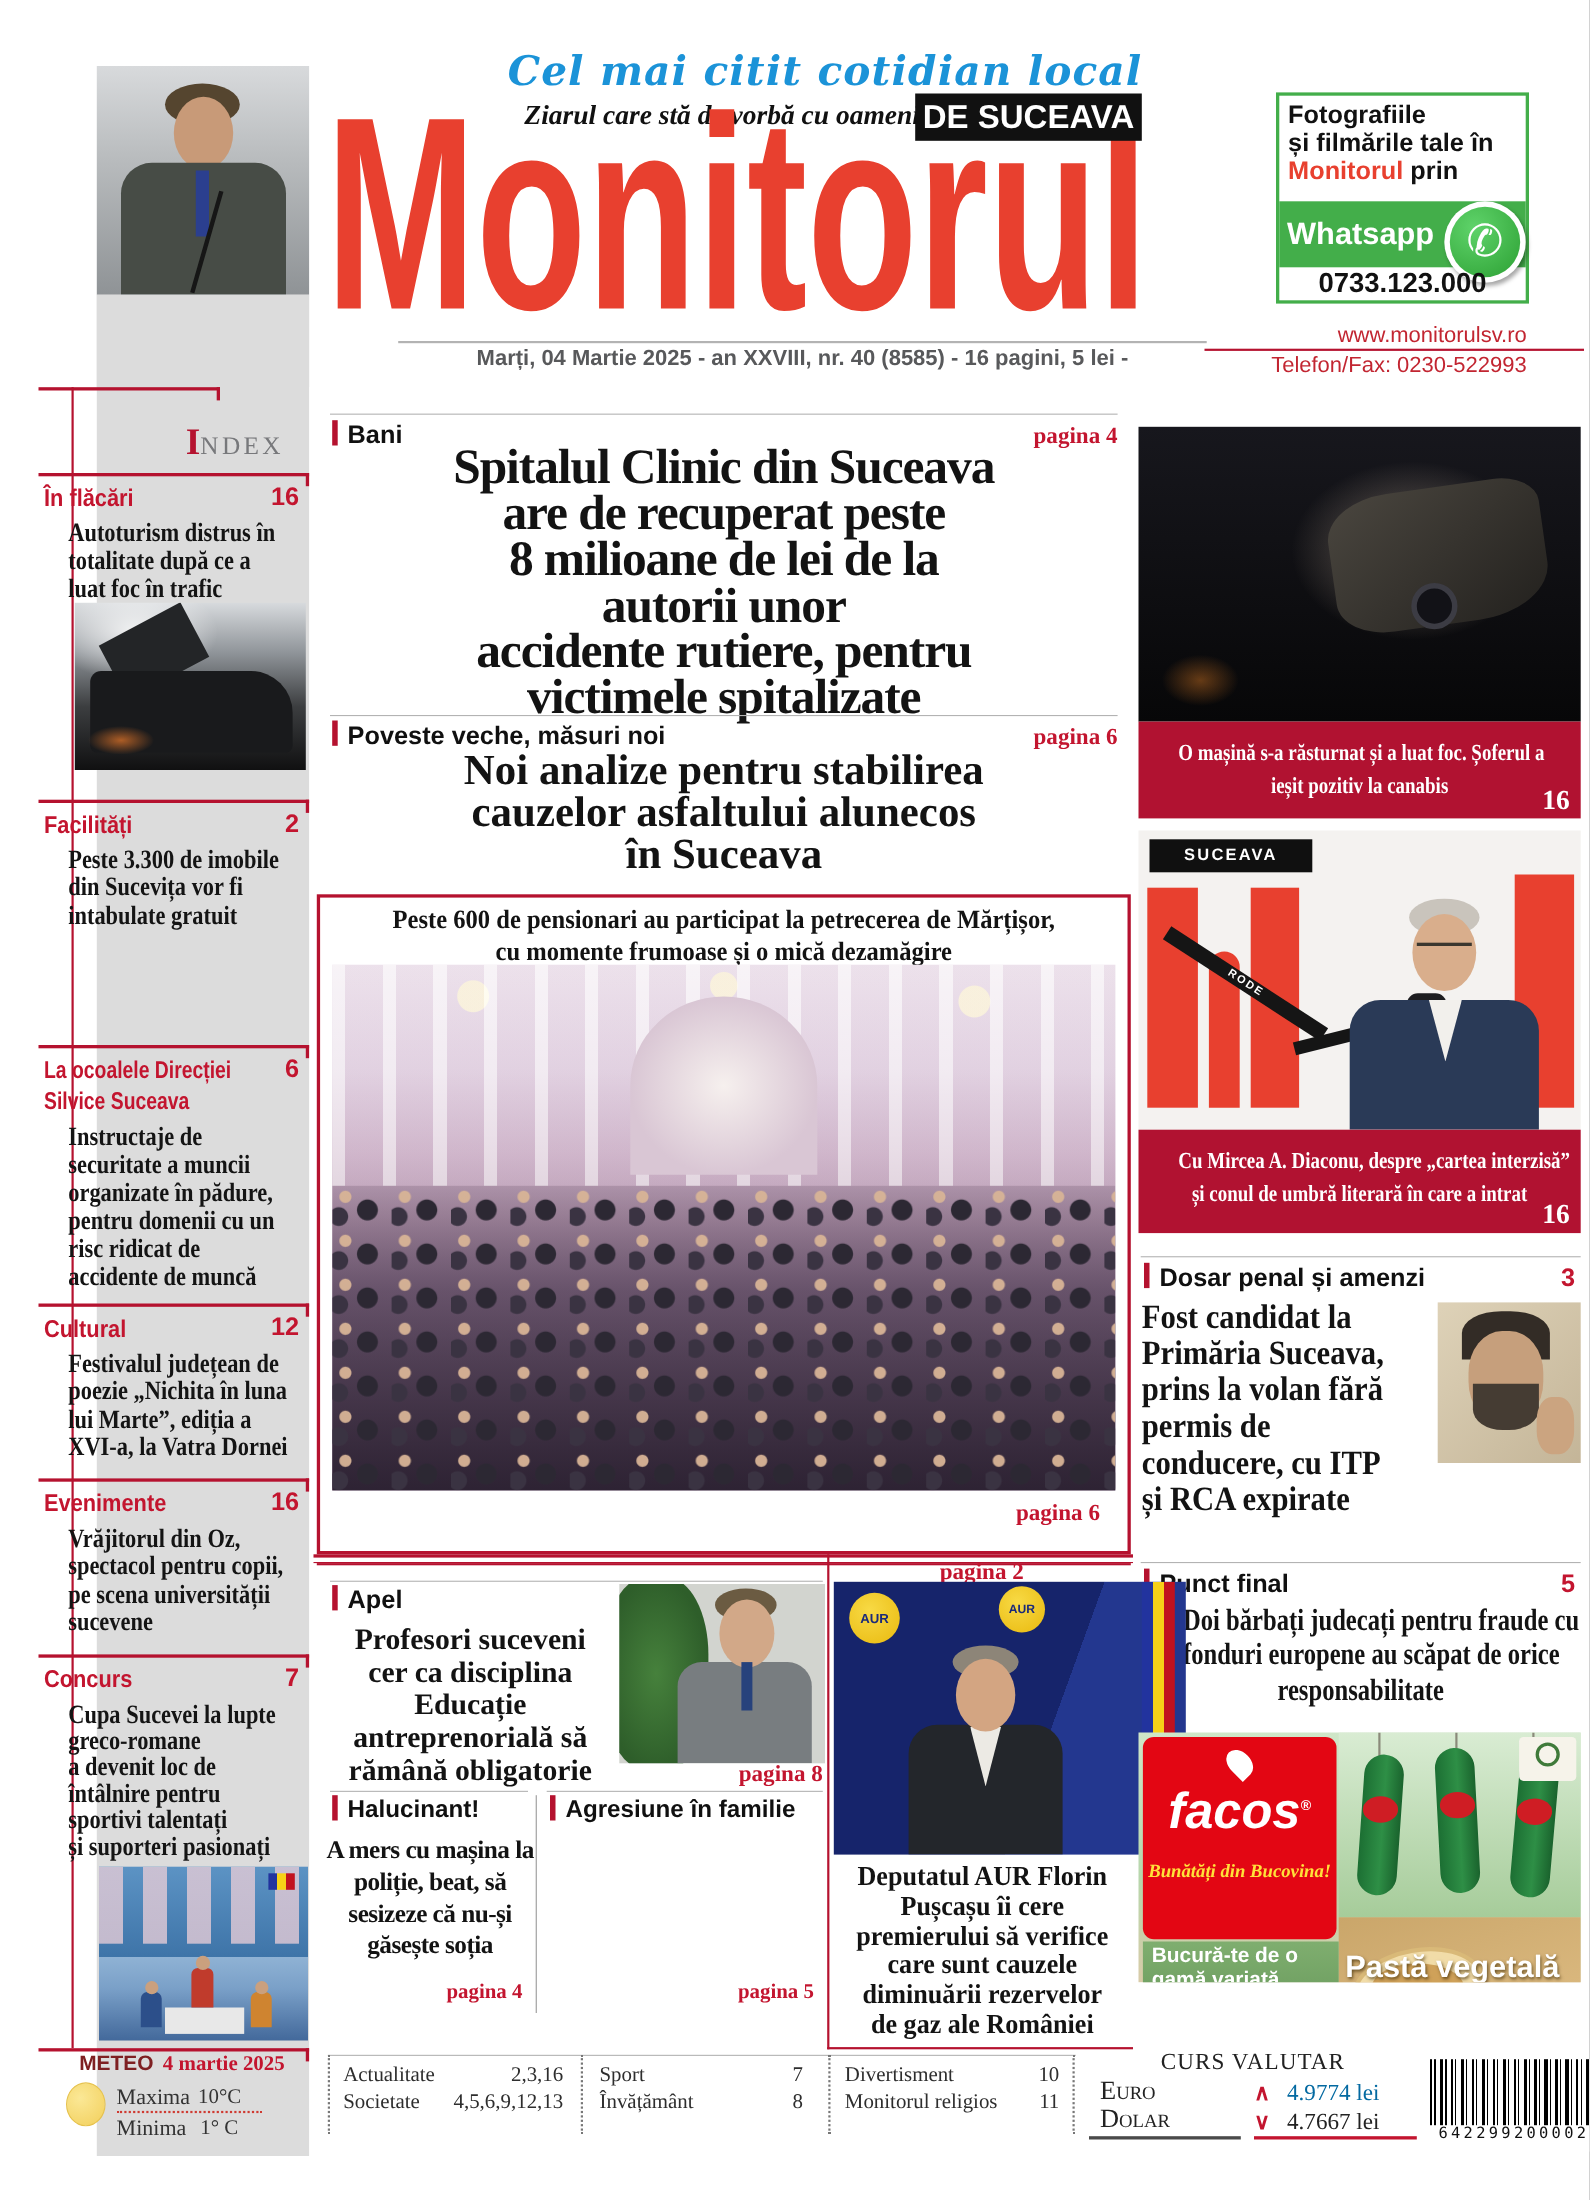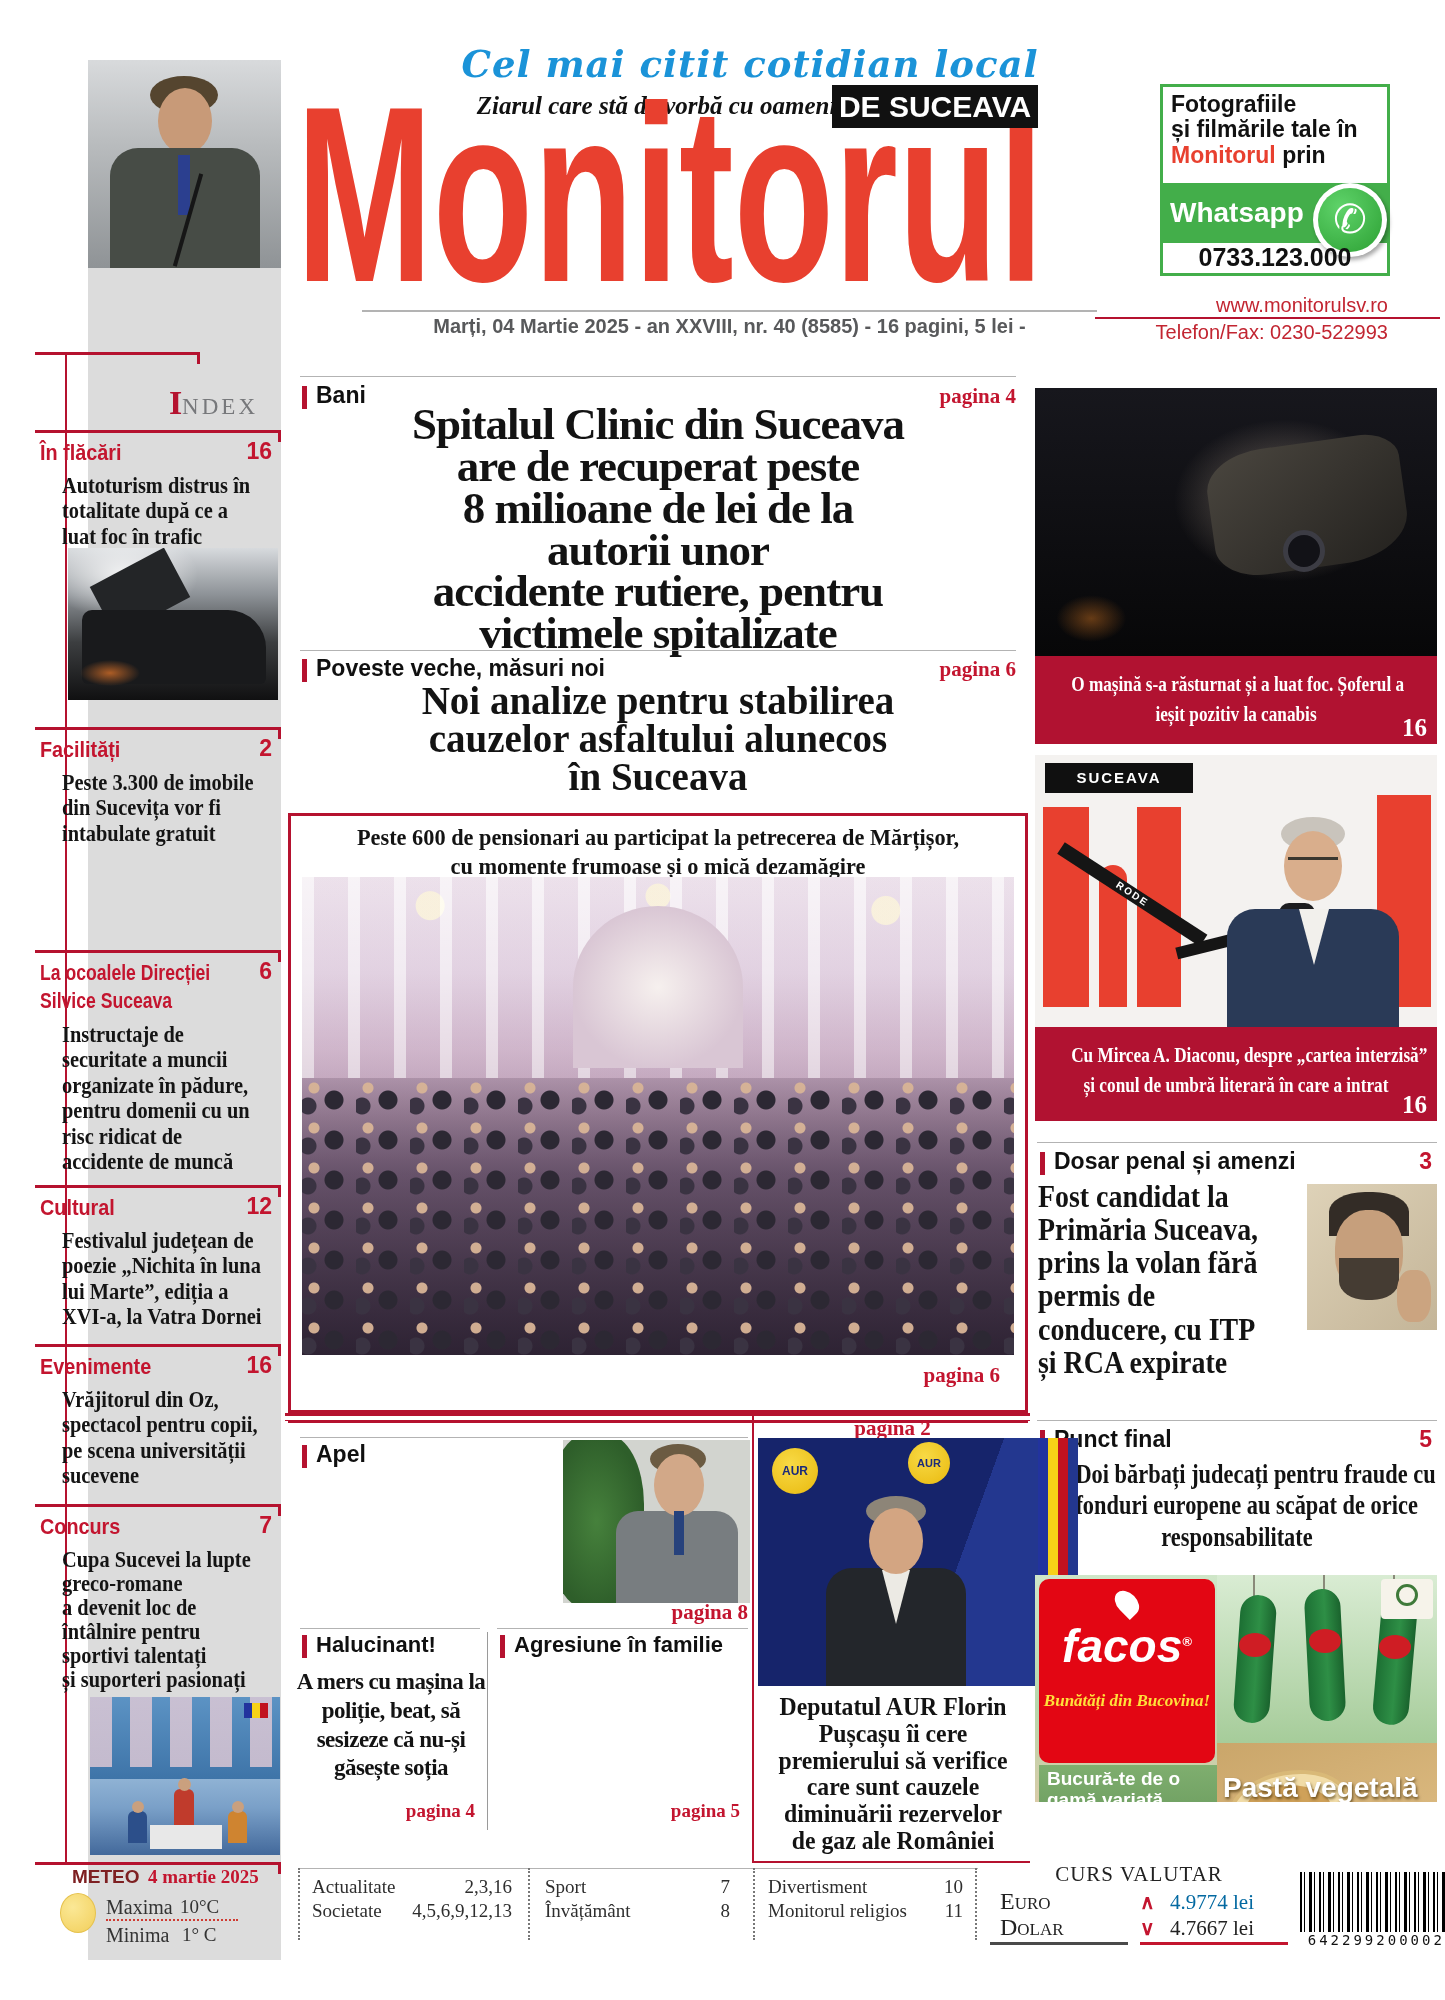--- a/index.html
+++ b/index.html
@@ -15,21 +15,21 @@
   .cx80{transform:scaleX(.8);transform-origin:0 0}
   .cx85{transform:scaleX(.85);transform-origin:0 0}
   .cx90{transform:scaleX(.9);transform-origin:0 0}
   .cxc80{transform:scaleX(.8);transform-origin:50% 0}
   .cxc82{transform:scaleX(.82);transform-origin:50% 0}
   .cxc93{transform:scaleX(.93);transform-origin:50% 0}
   .cxc95{transform:scaleX(.95);transform-origin:50% 0}
   .grule{position:absolute;height:2px;background:#b3b3b3}
   .redrule{position:absolute;background:#b5122f}
   .idx-rule{position:absolute;height:12px;border-top:3px solid #b5122f;border-right:3px solid #b5122f}
-  .kicker{position:absolute;font-family:"Liberation Sans",sans-serif;font-weight:bold;font-size:23px;color:#101010;display:flex;align-items:flex-end}
+  .kicker{position:absolute;font-family:"Liberation Sans",sans-serif;font-weight:bold;font-size:23px;color:#101010;display:flex;align-items:flex-start}
   .kbar{display:inline-block;width:5px;height:23px;background:#b5122f;margin-right:9px}
   .pageref{position:absolute;color:#c3152f;font-weight:bold;font-size:21px;font-family:"Liberation Serif",serif}
   .idx-head{position:absolute;font-family:"Liberation Sans",sans-serif;font-weight:bold;font-size:22px;color:#c3152f;line-height:1.25}
   .idx-page{position:absolute;font-family:"Liberation Sans",sans-serif;font-weight:bold;font-size:23px;color:#c3152f;text-align:right}
   .idx-body{position:absolute;font-weight:bold;font-size:24px;line-height:1.06;color:#141414;white-space:pre}
   .headline{position:absolute;font-weight:bold;color:#131313;white-space:pre}
   .capbox{position:absolute;background:#b11231;color:#fff;font-weight:bold;text-align:center}
   .captext{white-space:pre;font-size:21px;line-height:1.45;padding-top:13px}
   .cap16{position:absolute;right:10px;bottom:2px;font-size:25px;color:#fff;font-weight:bold}
   .photo{position:absolute;overflow:hidden}
@@ -284,20 +284,25 @@
 responsabilitate</div>
 
   <div class="redrule" style="left:285px;top:1413px;width:745px;height:3px"></div>
   <div class="redrule" style="left:285px;top:1420px;width:745px;height:1px"></div>
 
   <div class="grule" style="left:300px;top:1437px;width:448px;height:1px"></div>
   <div class="kicker" style="left:302px;top:1441px">
     <span class="kbar"></span>
       <span>Apel</span>
   </div>
+  <div class="headline ctr" style="left:300px;top:1476px;width:255px;font-size:27px;line-height:1.1">Profesori suceveni
+cer ca disciplina
+Educație
+antreprenorială să
+rămână obligatorie</div>
   <div class="photo" style="left:563px;top:1440px;width:187px;height:163px;background:#d2d4cf">
     <div class="abs" style="left:-14px;top:-6px;width:95px;height:175px;border-radius:40%;background:radial-gradient(closest-side,#46813c,#2e5e2a)"></div>
     <div class="abs" style="right:12px;bottom:0;width:122px;height:92px;border-radius:22px 22px 0 0;background:#787d80"></div>
     <div class="abs" style="right:44px;top:4px;width:56px;height:30px;border-radius:50%;background:#6b5b42"></div>
     <div class="abs" style="right:46px;top:14px;width:50px;height:62px;border-radius:50%;background:#d2a888"></div>
     <div class="abs" style="right:66px;bottom:48px;width:10px;height:44px;background:#27427c"></div>
   </div>
   <div class="pageref rt" style="left:648px;top:1600px;width:100px">pagina 8</div>
 
   <div class="grule" style="left:300px;top:1628px;width:180px;height:1px"></div>

